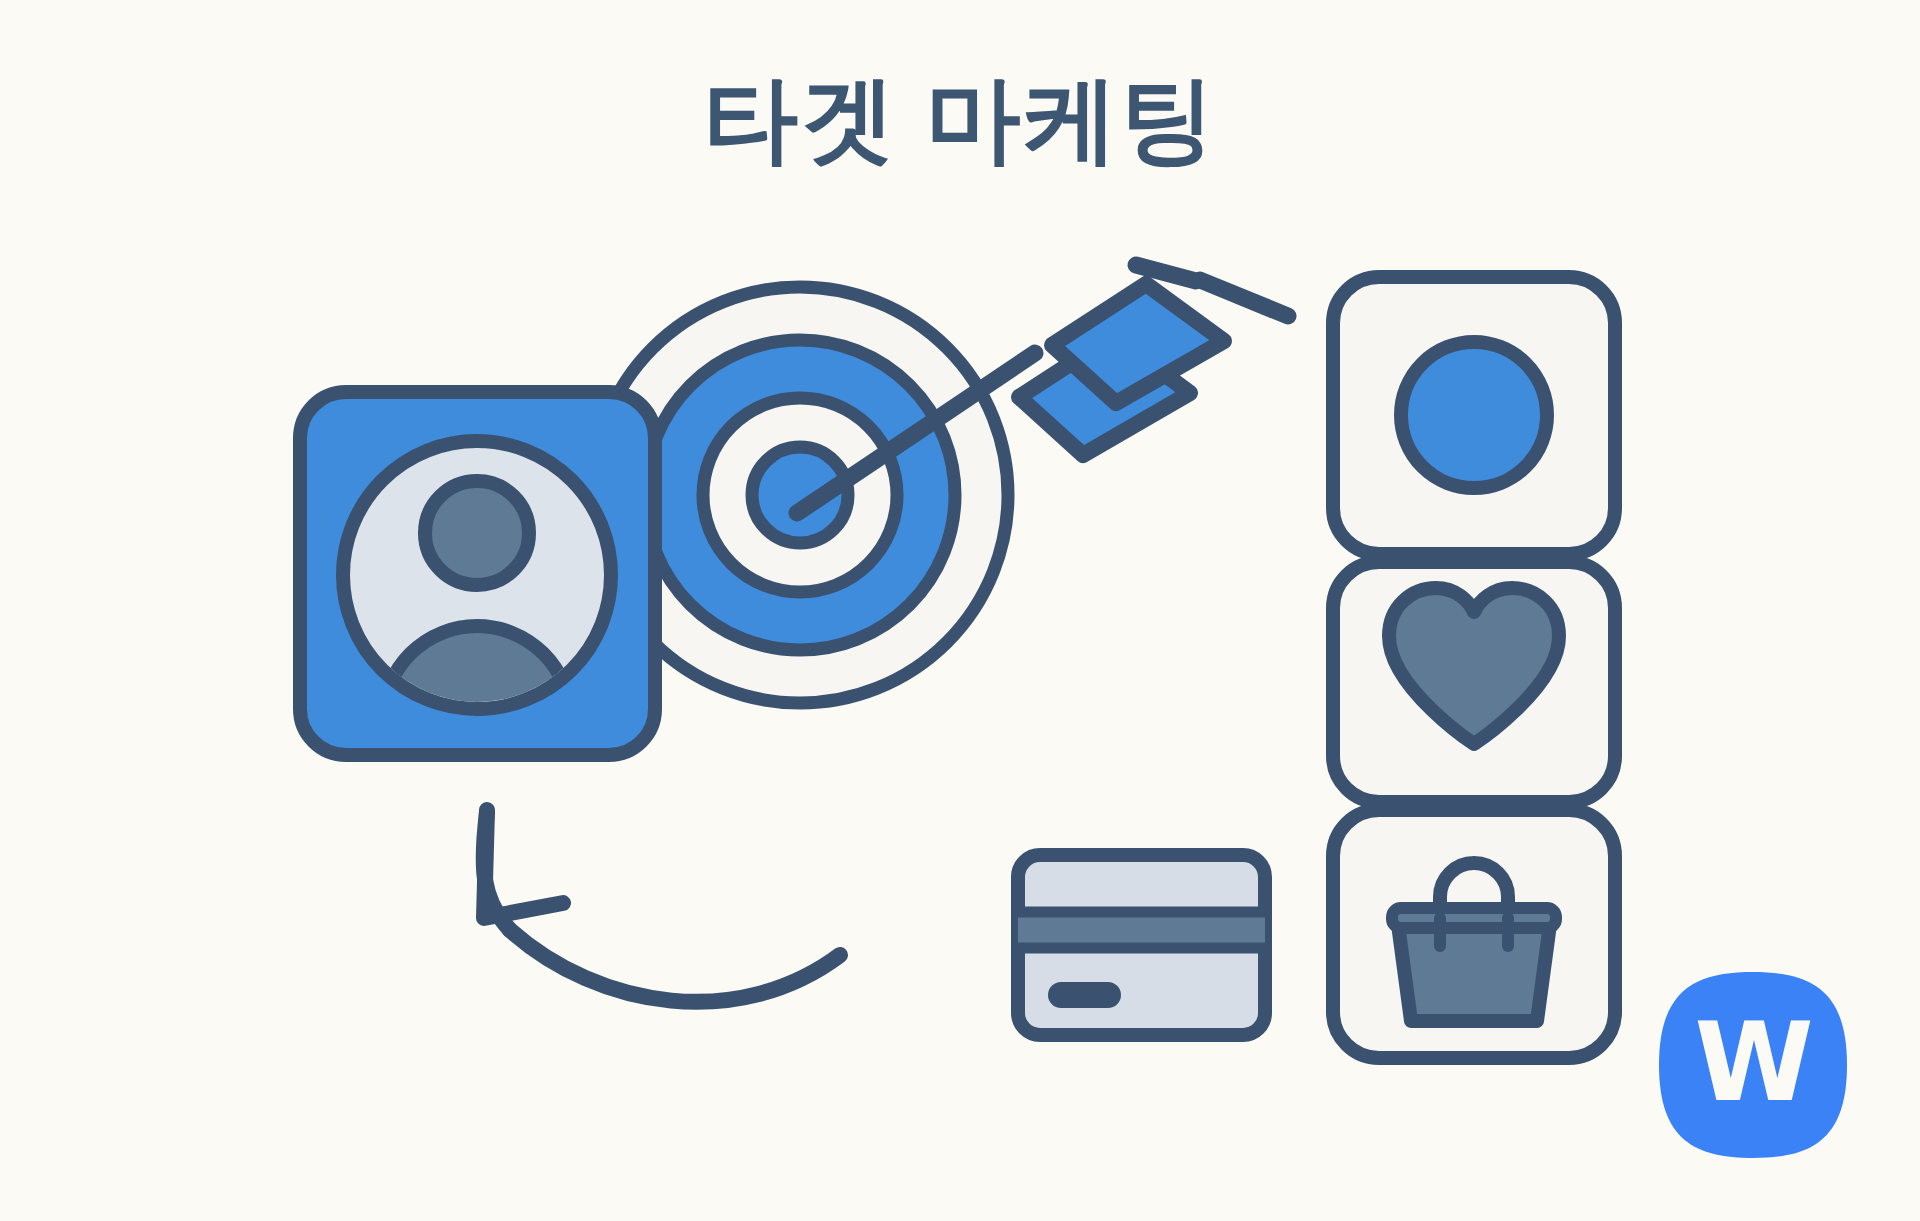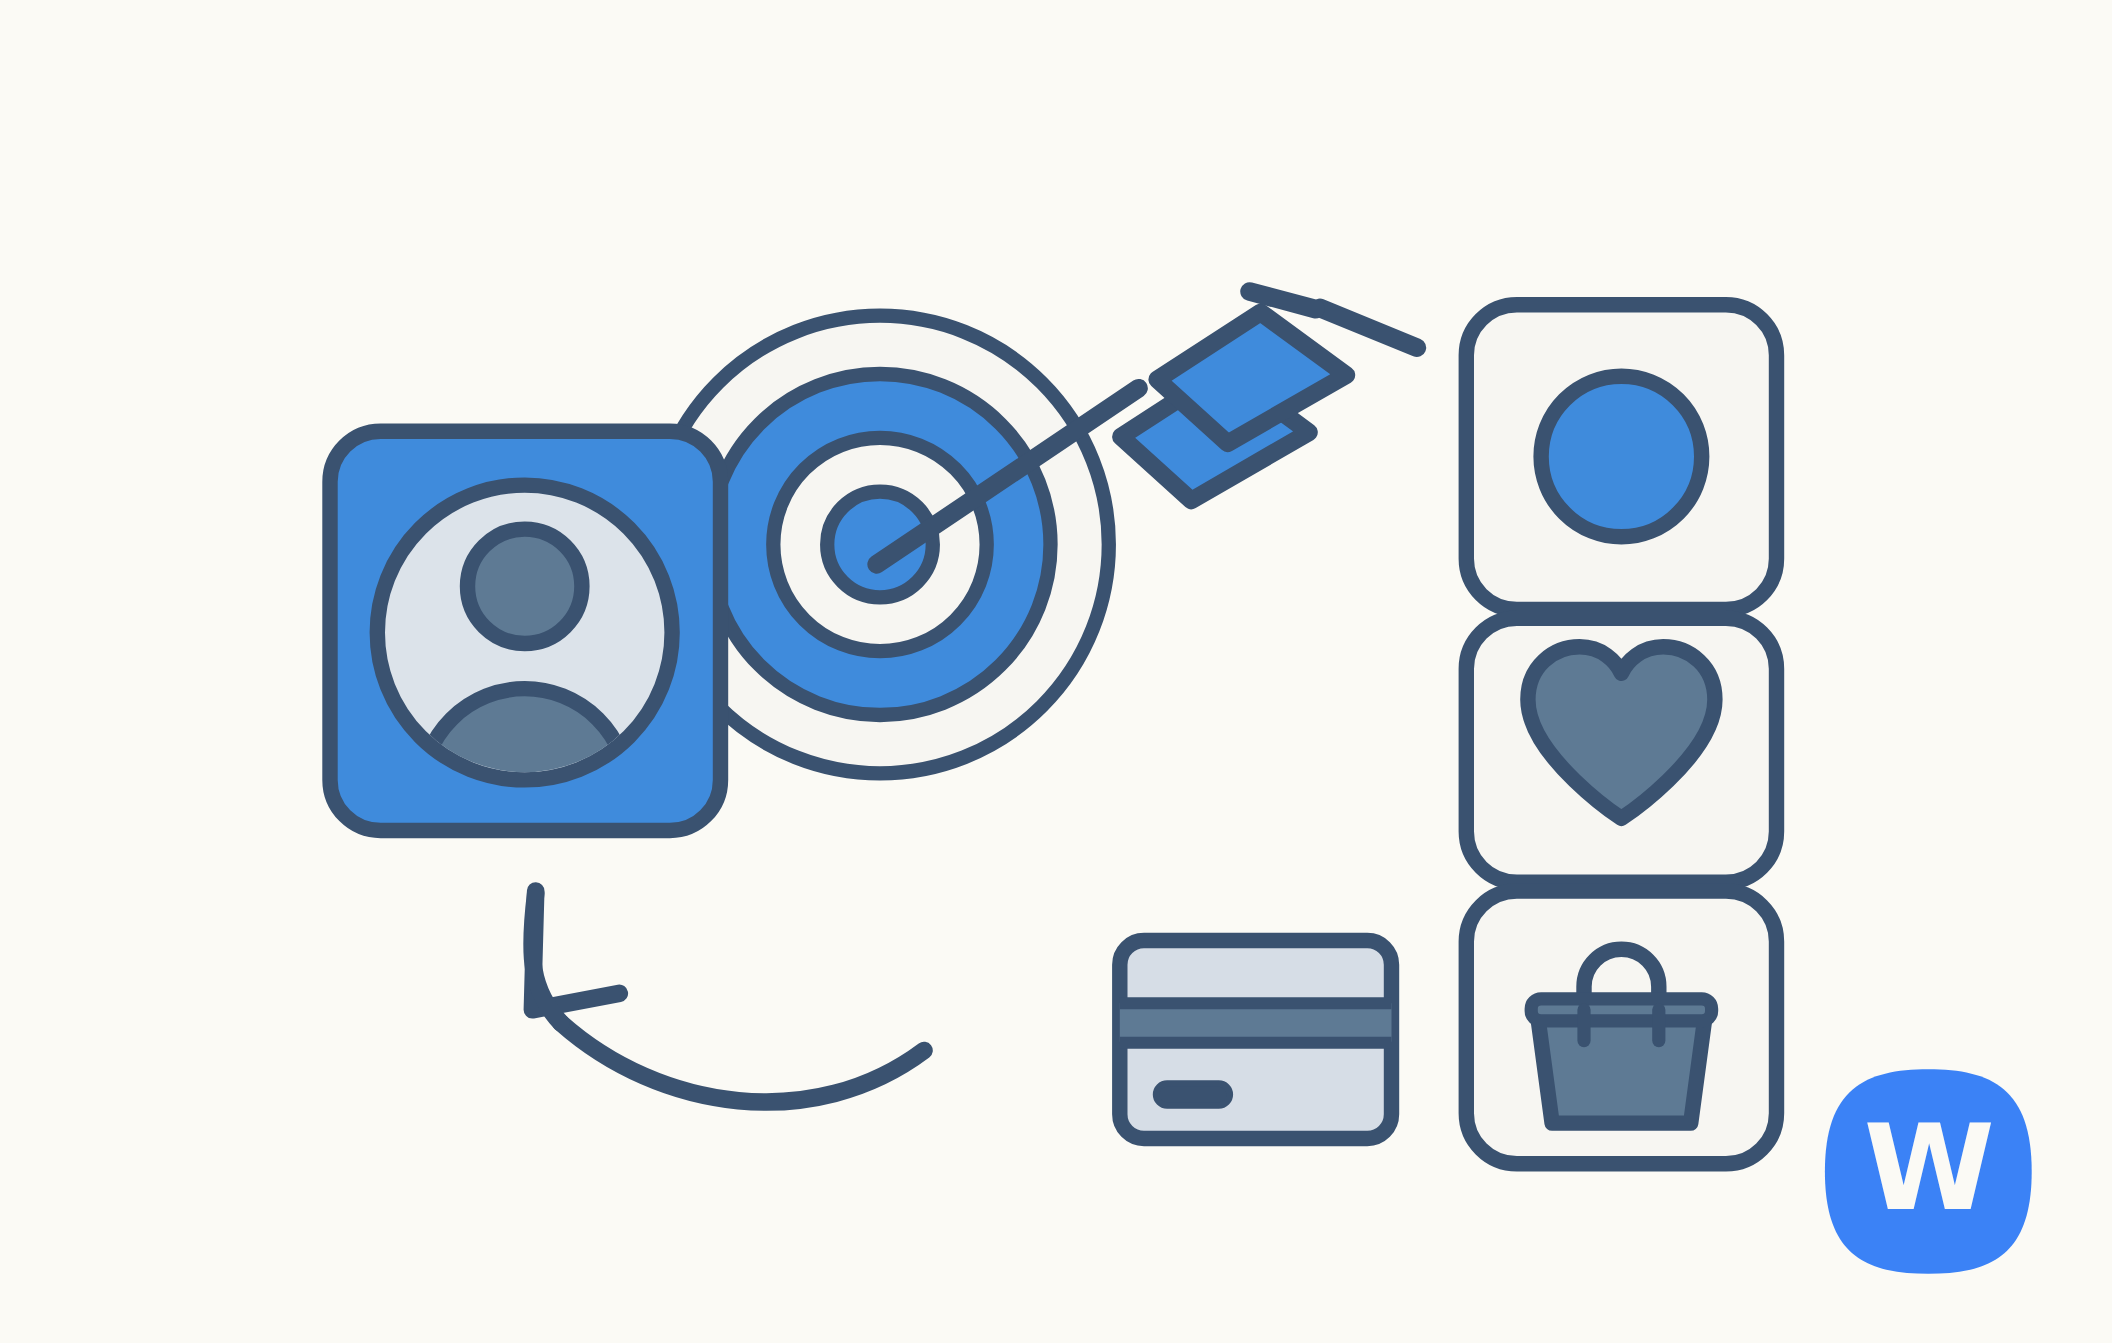--- a/index.html
+++ b/index.html
@@ -57,20 +57,21 @@
     user-select: none;
     padding-bottom: 6px;
     box-sizing: border-box;
   }
 </style>
 </head>
 <body>
 
 <div id="canvas" style="background: rgb(251, 250, 245);">
 
+  <div id="title" style="color: rgb(61, 86, 114);">타겟 마케팅</div>
 
   <svg id="art" width="1920" height="1221" viewBox="0 0 1920 1221">
 
     <g>
 
       <circle cx="800" cy="495" r="208" fill="#F7F6F2" stroke="#3A5270" stroke-width="13"></circle>
 
       <circle cx="800" cy="495" r="155" fill="#3F8BDC" stroke="#3A5270" stroke-width="13"></circle>
 
       <circle cx="800" cy="495" r="97" fill="#F7F6F2" stroke="#3A5270" stroke-width="13"></circle>

